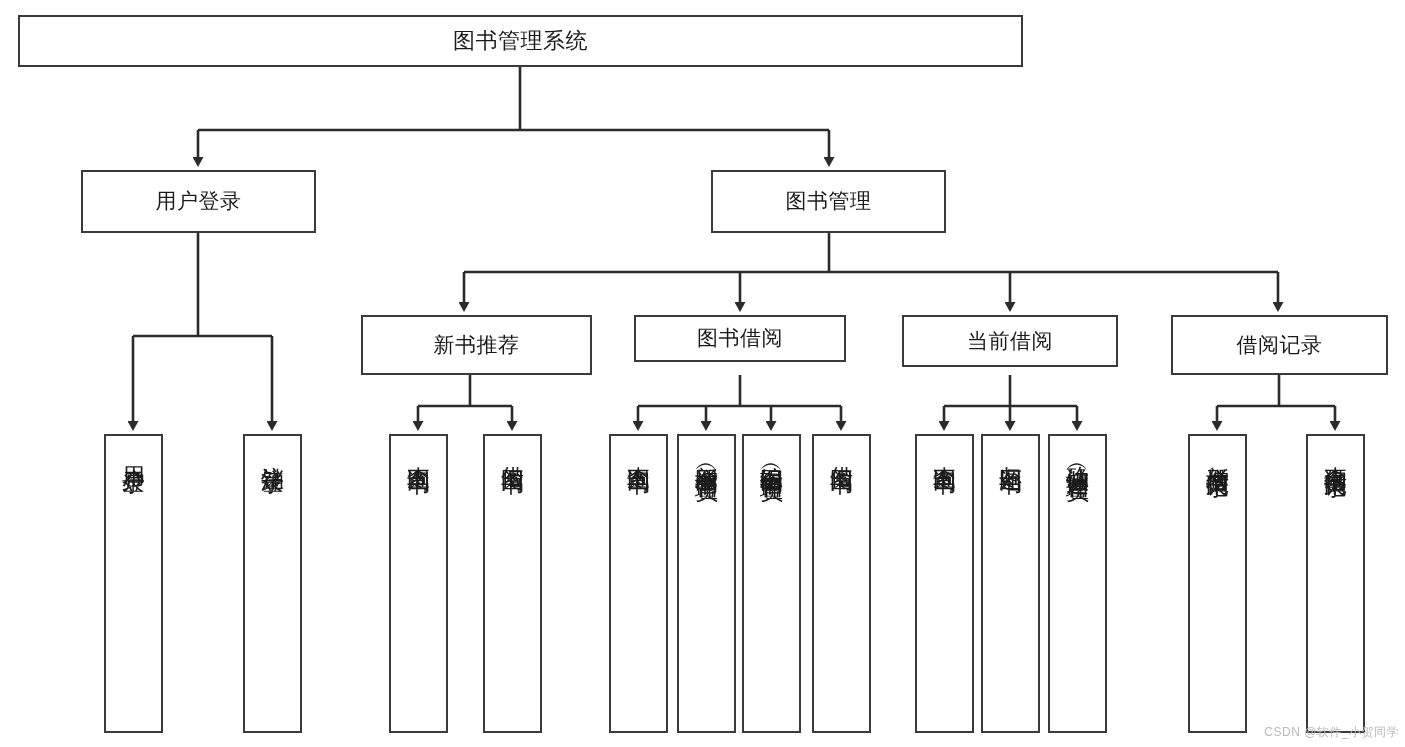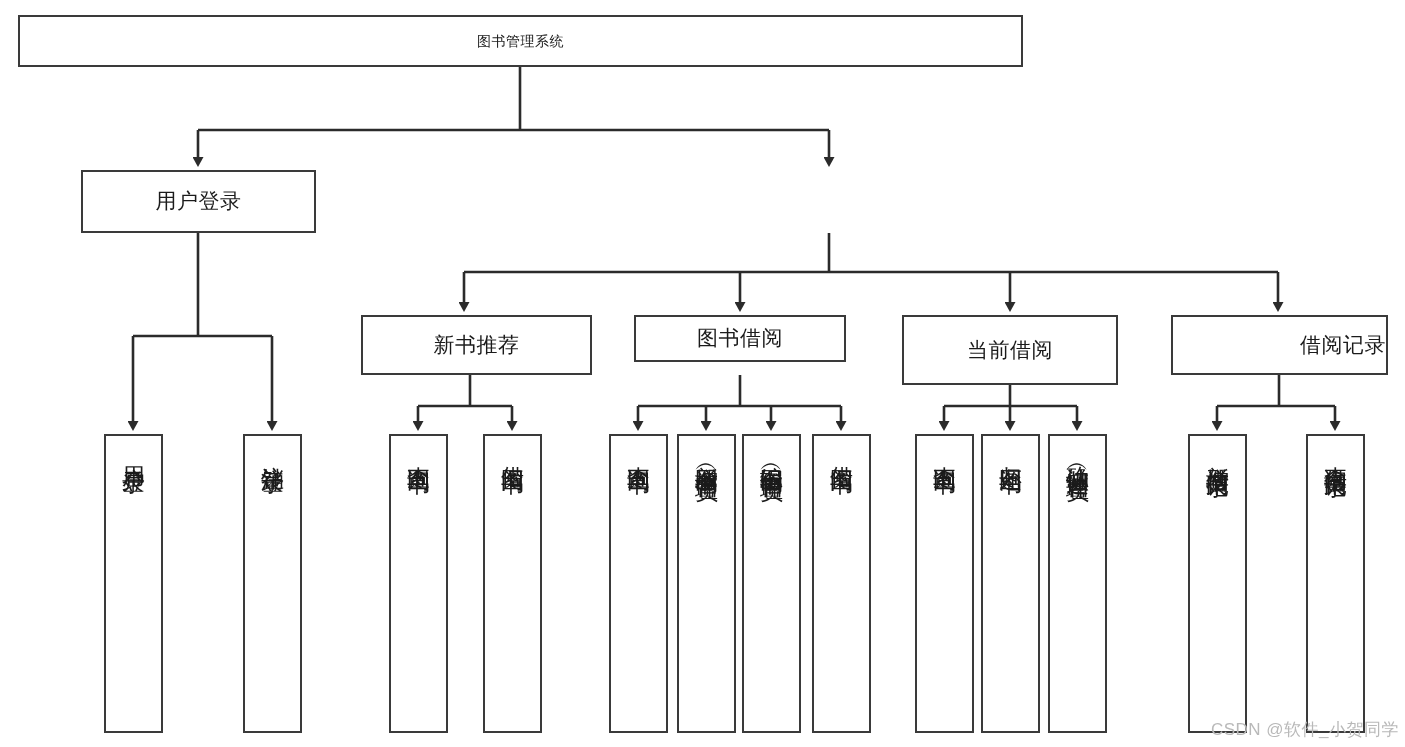--- a/index.html
+++ b/index.html
@@ -34,41 +34,41 @@
     display:block;
     text-align:center;
     line-height:1.16;
     white-space:nowrap;
   }
   .node.horiz .label{
     font-size:21px;
     letter-spacing:0.5px;
   }
   .node.root .label{
-    font-size:14px;
+    font-size:22px;
     letter-spacing:0.5px;
   }
   .node.vert{
     align-items:flex-start;
     justify-content:center;
     padding-top:12px;
   }
   .node.vert .label{
     writing-mode:vertical-rl;
     text-orientation:upright;
     font-size:23px;
     line-height:1.08;
     letter-spacing:2px;
     white-space:nowrap;
   }
   .watermark{
     position:absolute;
     right:6px;
     bottom:6px;
-    font-size:17px;
+    font-size:12px;
     color:#b9b9b9;
     letter-spacing:0.5px;
     white-space:nowrap;
     user-select:none;
   }
 </style>
 </head>
 <body>
 
 <div id="canvas">
@@ -123,31 +123,34 @@
     </g>
   </svg>
 
   <div class="node root horiz" style="left:18px;top:15px;width:1005px;height:52px;">
     <span class="label">图书管理系统</span>
   </div>
 
   <div class="node horiz" style="left:81px;top:170px;width:235px;height:63px;">
     <span class="label">用户登录</span>
   </div>
+  <div class="node horiz" style="left:711px;top:170px;width:235px;height:63px;">
+    <span class="label">图书管理</span>
+  </div>
 
   <div class="node horiz" style="left:361px;top:315px;width:231px;height:60px;">
     <span class="label">新书推荐</span>
   </div>
   <div class="node horiz" style="left:634px;top:315px;width:212px;height:47px;">
     <span class="label">图书借阅</span>
   </div>
-  <div class="node horiz" style="left:902px;top:315px;width:216px;height:70px;">
+  <div class="node horiz" style="left:902px;top:315px;width:216px;height:52px;">
     <span class="label">当前借阅</span>
   </div>
-  <div class="node horiz" style="left:1171px;top:315px;width:217px;height:60px;justify-content:flex-end;">
+  <div class="node horiz" style="left:1171px;top:315px;width:217px;height:60px;">
     <span class="label">借阅记录</span>
   </div>
 
   <div class="node vert" style="left:104px;top:434px;width:59px;height:299px;">
     <span class="label">用户登录</span>
   </div>
   <div class="node vert" style="left:243px;top:434px;width:59px;height:299px;">
     <span class="label">注销登录</span>
   </div>
 

